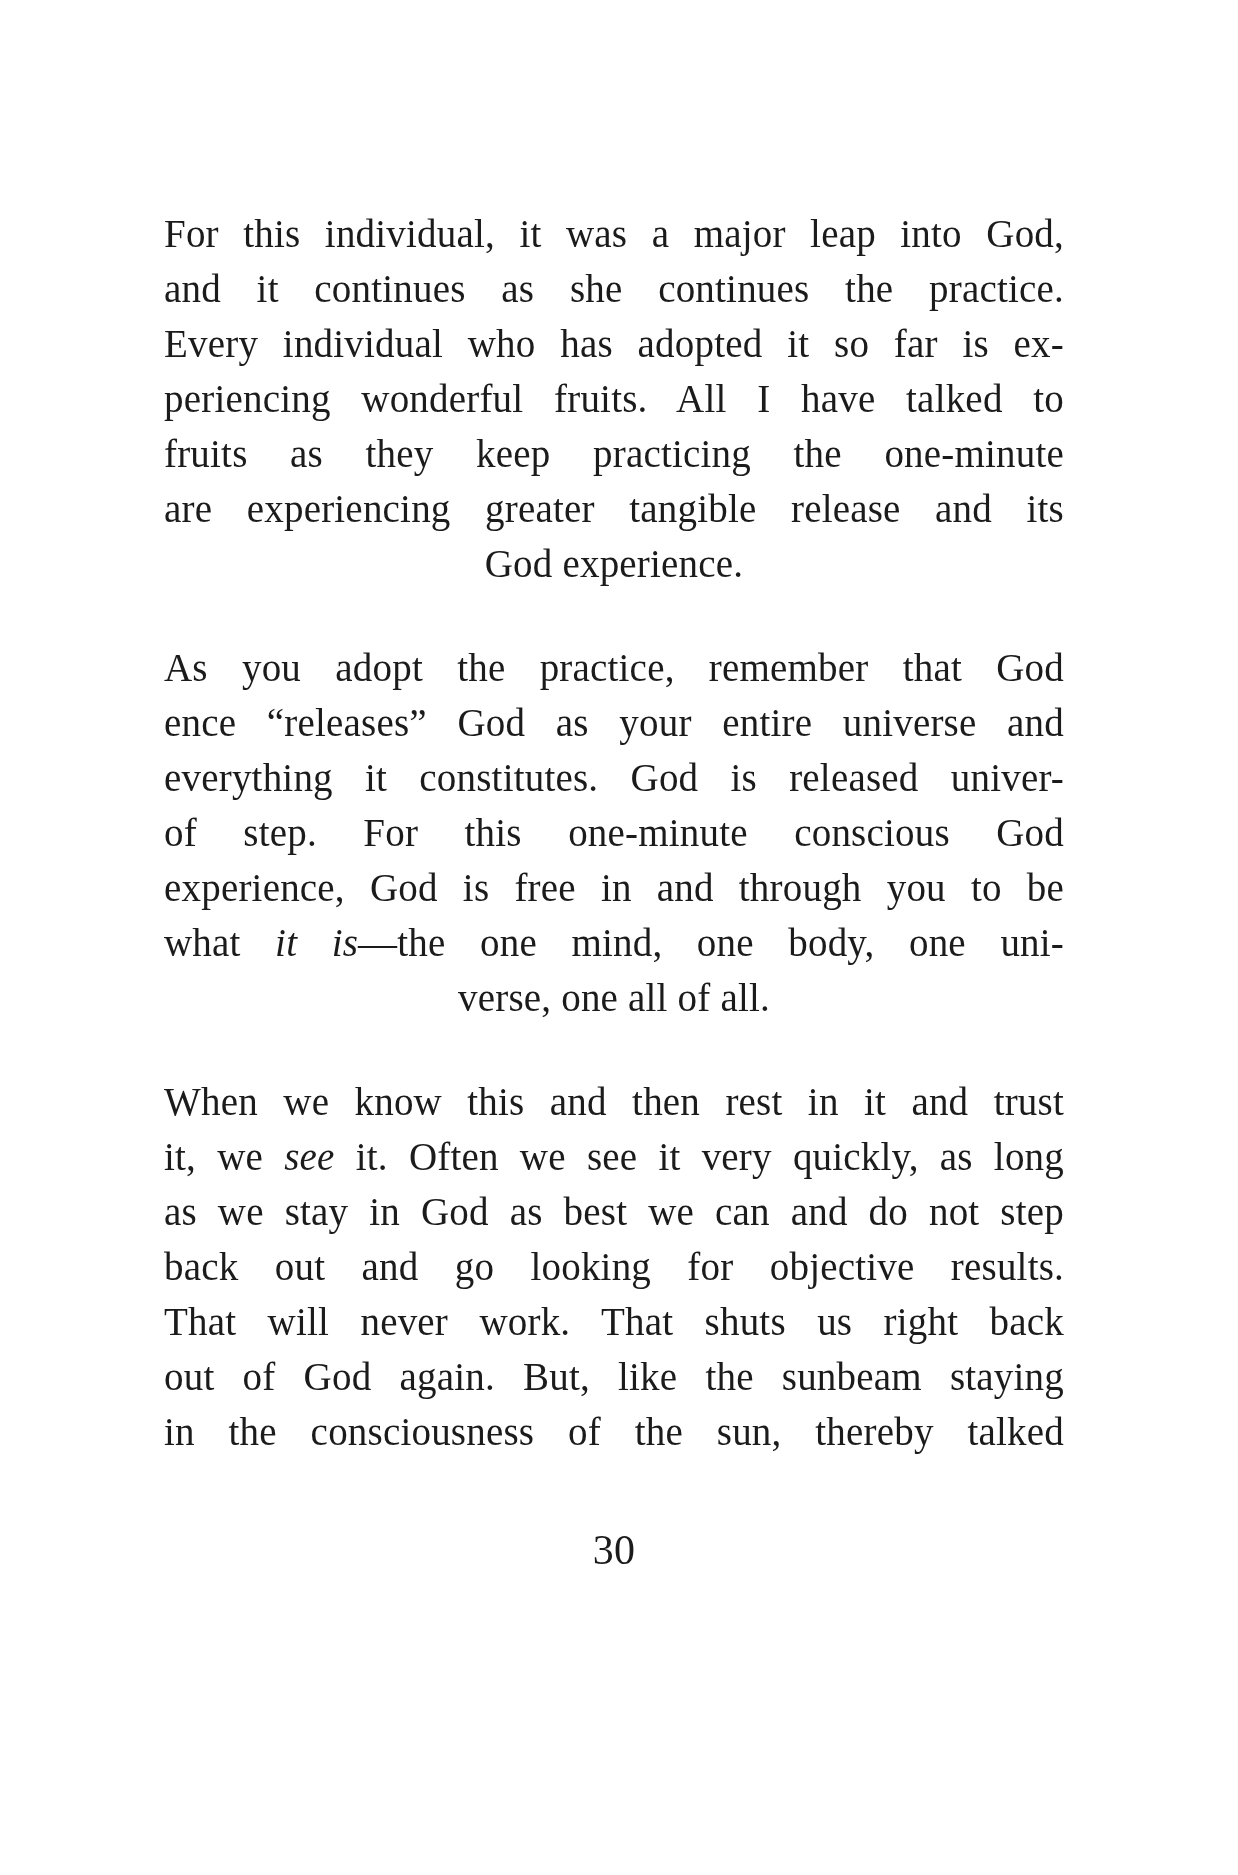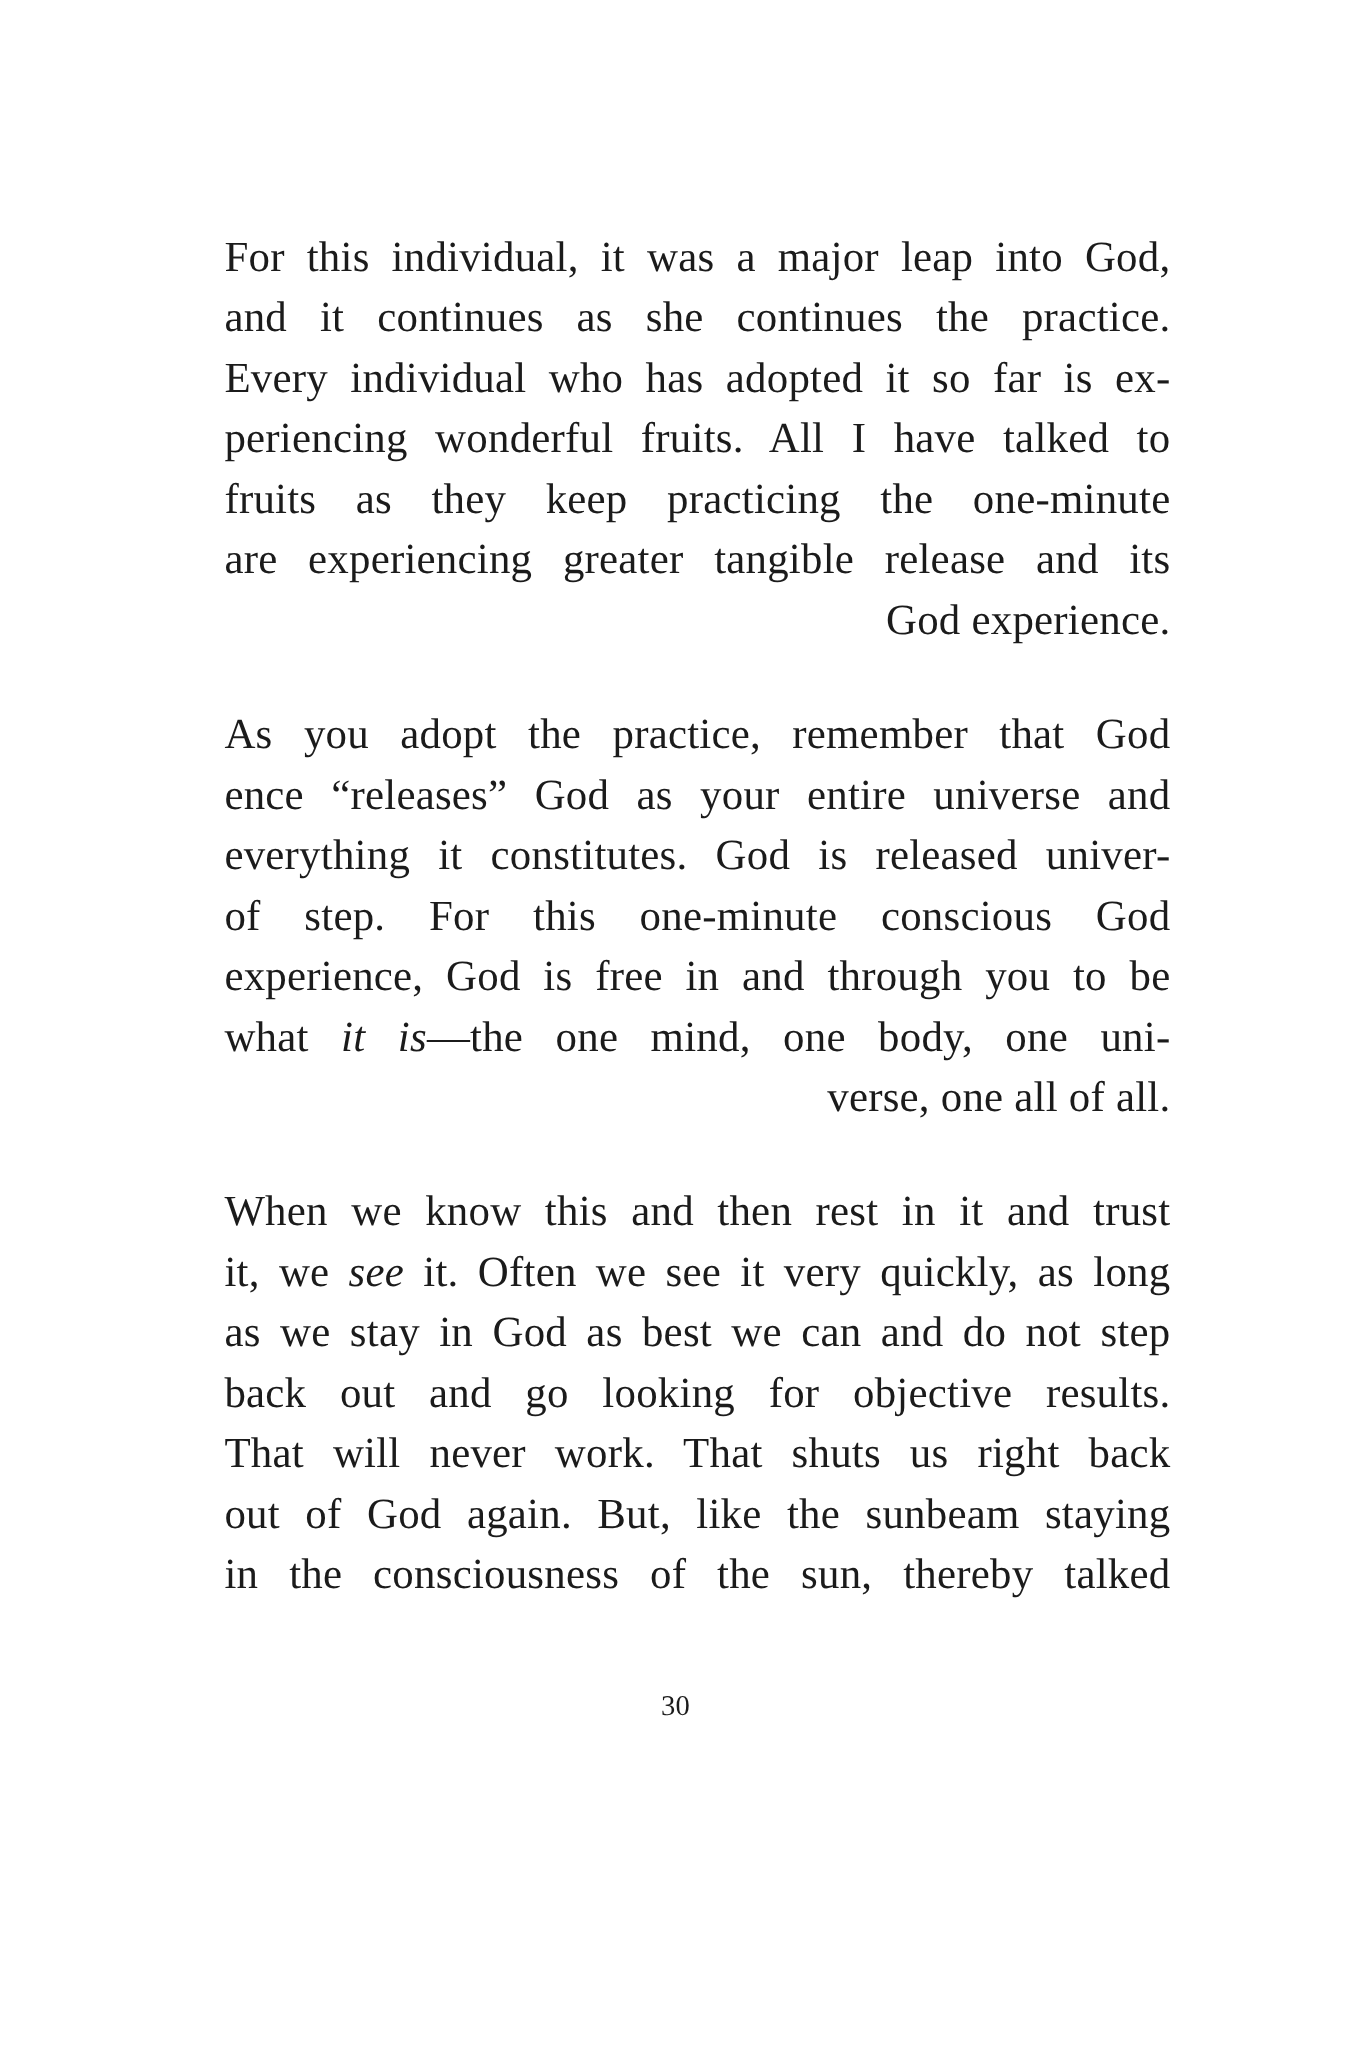--- a/index.html
+++ b/index.html
@@ -29,35 +29,34 @@
     color: #1b1b1b;
     letter-spacing: 0.2px;
   }
   .paragraph {
     margin: 0 0 49px 0;
   }
   .paragraph:last-of-type {
     margin-bottom: 0;
   }
   .line {
-    text-align: right;
+    text-align: center;
     white-space: normal;
   }
   .line.just {
     text-align: justify;
     text-align-last: justify;
-    margin-left: 40px;
   }
   .em {
     font-style: italic;
   }
   .page-number {
     margin-top: 64px;
     text-align: center;
-    font-size: 26px;
+    font-size: 42px;
     line-height: 55px;
     color: #1b1b1b;
   }
 </style>
 </head>
 <body>
 
 <div class="page">
   <div class="text-block">
 

